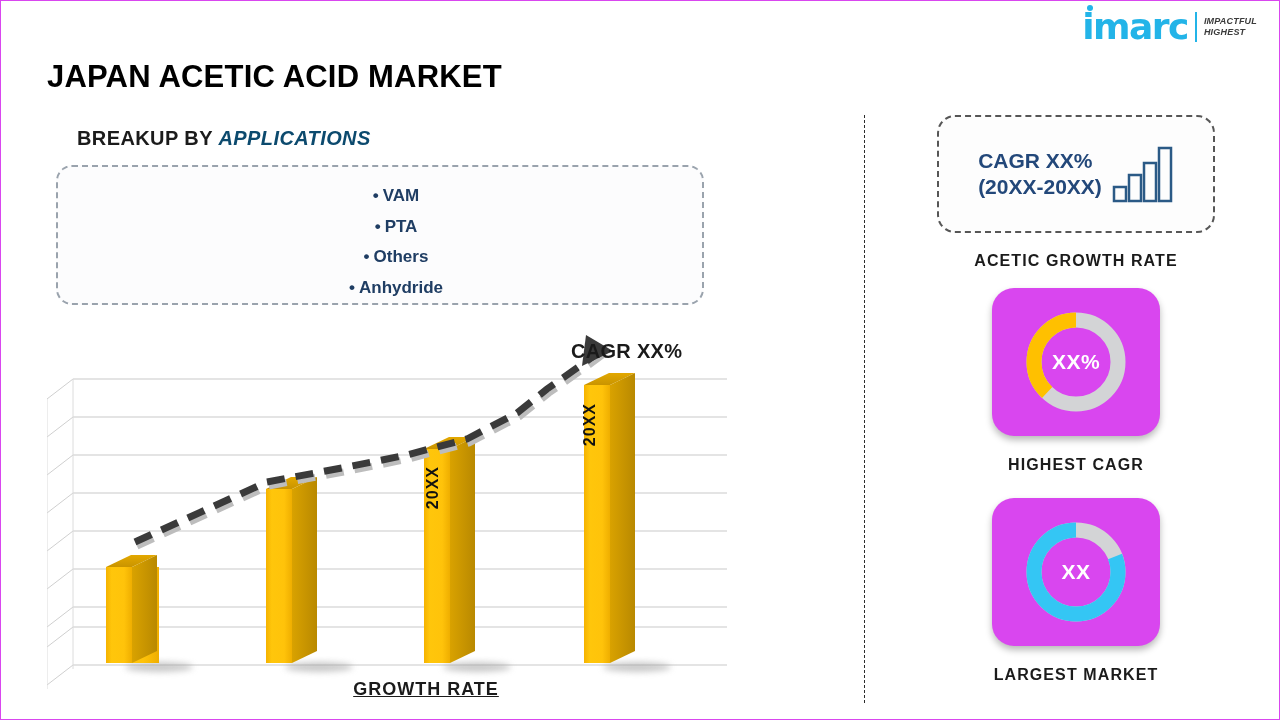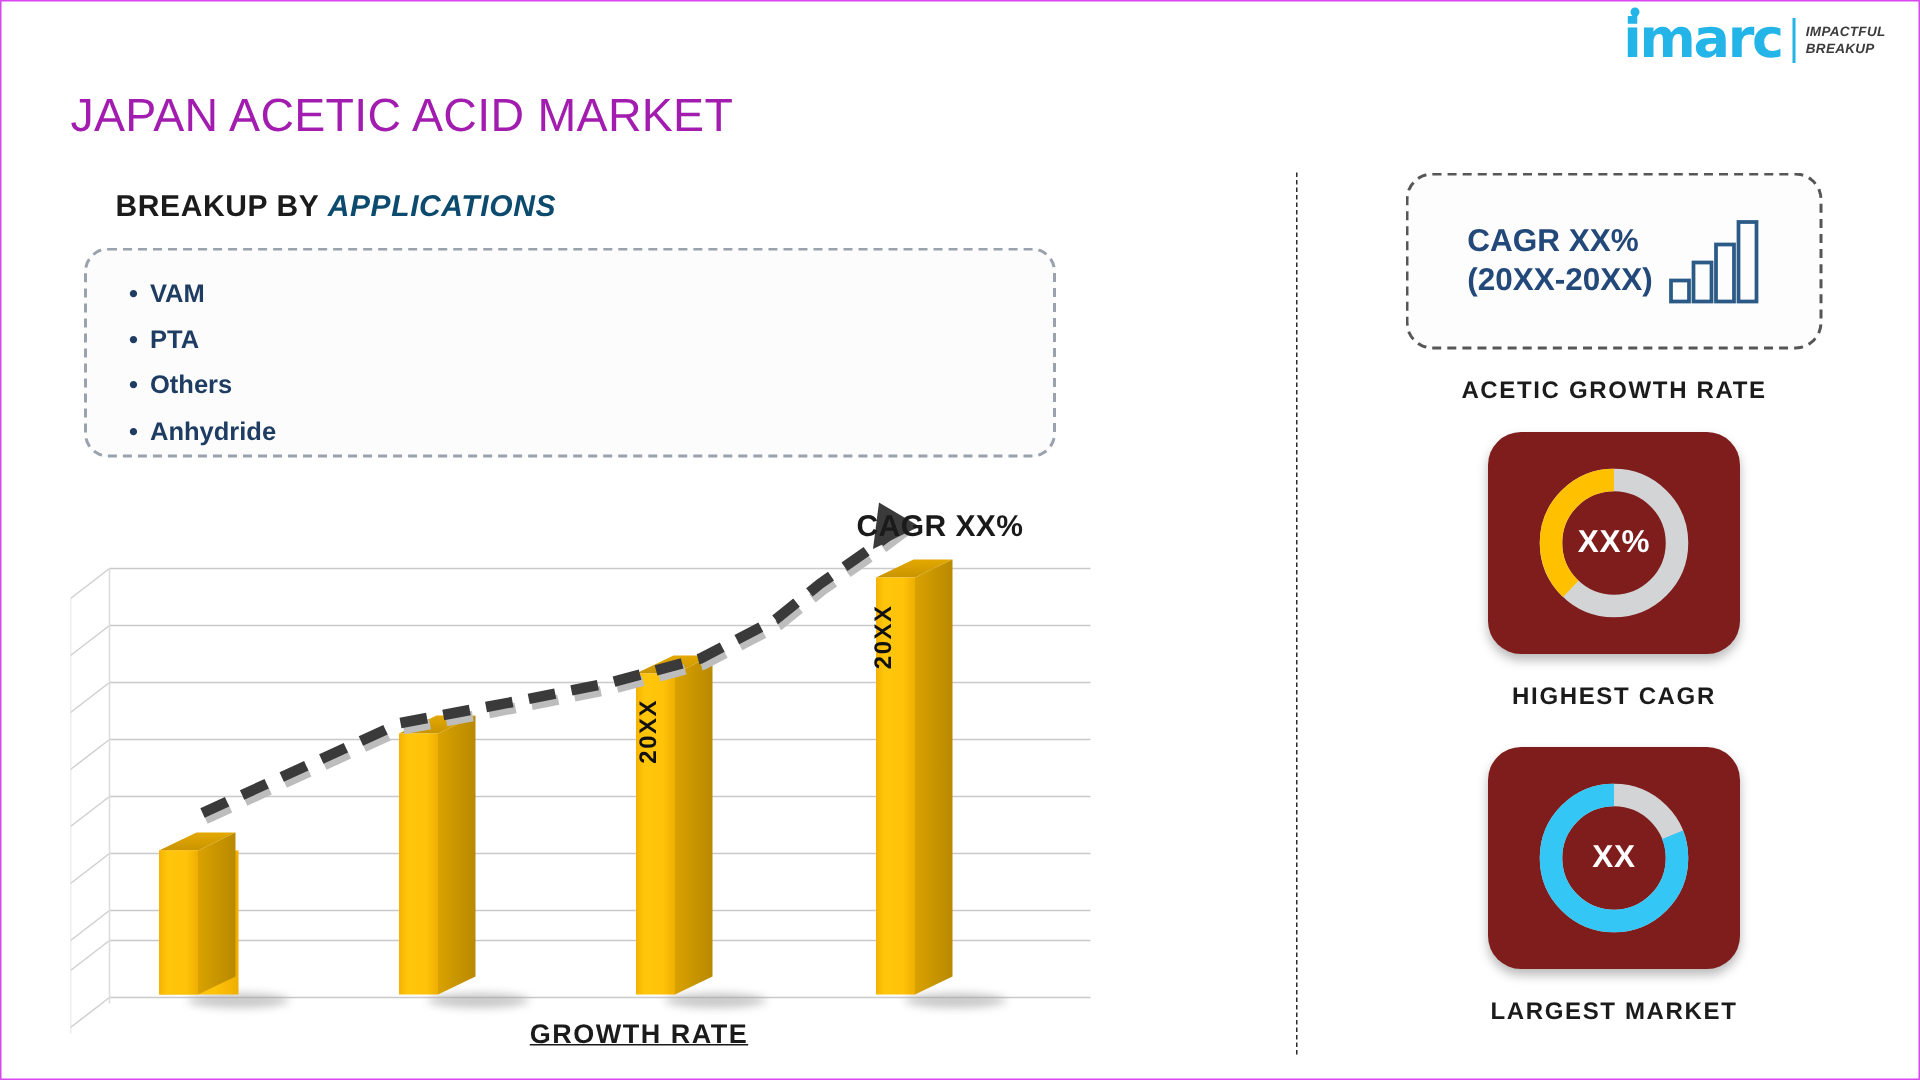--- a/index.html
+++ b/index.html
@@ -60,22 +60,22 @@
     letter-spacing: .2px;
     font-style: italic;
   }
 
   
   #page-title {
     position: absolute;
     left: 46px;
     top: 58px;
     font-size: 31px;
-    font-weight: 400;
-    color: #a21caf;
+    font-weight: 700;
+    color: #000000;
     letter-spacing: .2px;
   }
   #subhead {
     position: absolute;
     left: 76px;
     top: 126px;
     font-size: 20px;
     font-weight: 700;
     letter-spacing: .4px;
   }
@@ -86,20 +86,21 @@
   #apps-box {
     position: absolute;
     left: 55px;
     top: 164px;
     width: 648px;
     height: 140px;
     border: 2px dashed #9aa3ad;
     border-radius: 16px;
     box-sizing: border-box;
     background: #fcfcfd;
+    text-align: center;
   }
   #apps-list {
     list-style: none;
     margin: 0;
     padding: 14px 0 0 28px;
   }
   #apps-list li {
     font-size: 17px;
     font-weight: 700;
     color: #1F3D63;
@@ -199,21 +200,21 @@
     font-weight: 700;
     color: #1b1b1b;
     letter-spacing: 1.1px;
     margin-top: 20px;
   }
   .donut-tile {
     width: 168px;
     height: 148px;
     margin: 0 auto;
     border-radius: 22px;
-    background: #7f1d1d;
+    background: #d946ef;
     box-shadow: 0 4px 7px rgba(0,0,0,.28);
     position: relative;
     display: flex;
     align-items: center;
     justify-content: center;
   }
   .donut-center {
     position: absolute;
     font-size: 21px;
     font-weight: 700;
@@ -230,21 +231,21 @@
 <div id="slide">
 
   <div id="logo">
     <div id="logo-mark">
       <span id="logo-dot"></span>
       <span>imarc</span>
     </div>
     <div id="logo-divider"></div>
     <div id="logo-tag">
       <div>IMPACTFUL</div>
-      <div>BREAKUP</div>
+      <div>HIGHEST</div>
     </div>
   </div>
 
   <div id="page-title">JAPAN ACETIC ACID MARKET</div>
 
   <div id="subhead">
     <span class="plain">BREAKUP BY </span><span class="accent">APPLICATIONS</span>
   </div>
 
   <div id="apps-box">

